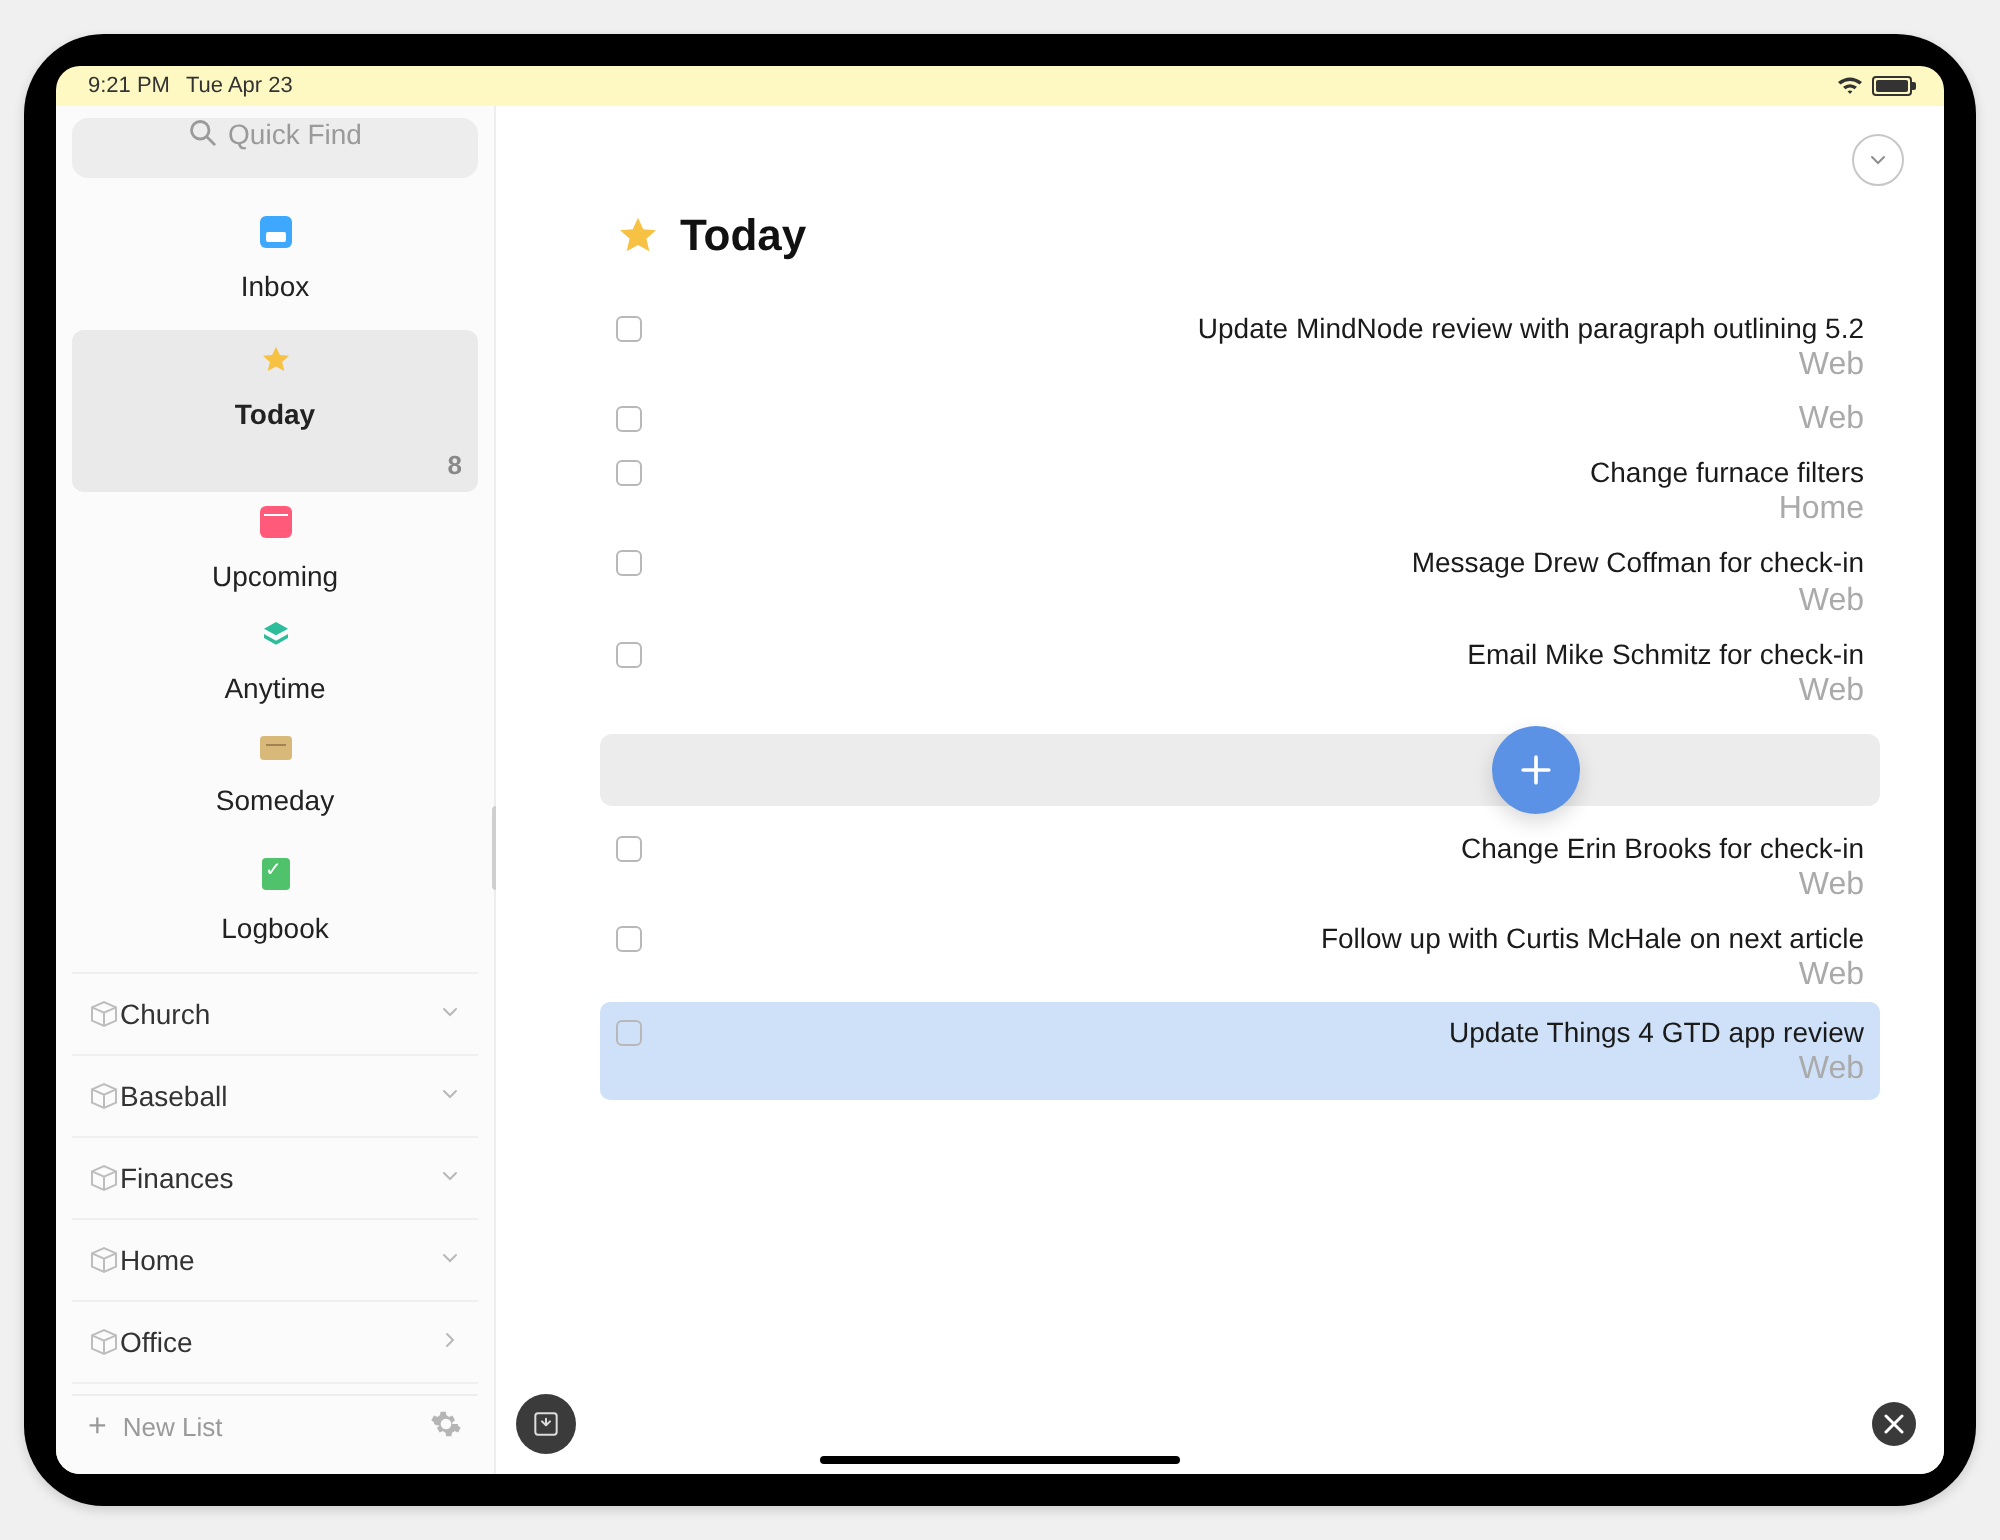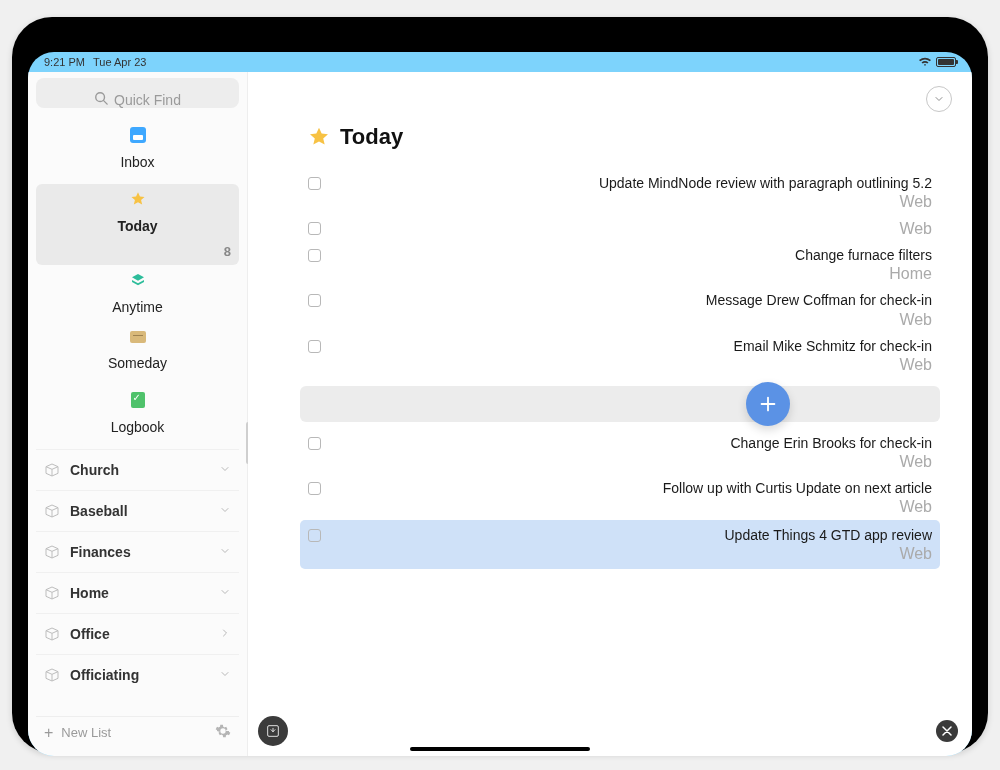--- a/index.html
+++ b/index.html
@@ -18,27 +18,26 @@
     height: 736px;
     background: #000;
     border-radius: 40px;
     padding: 16px;
     position: relative;
     box-shadow: 0 2px 6px rgba(0,0,0,0.15);
   }
   .screen {
     width: 100%;
     height: 100%;
-    background: #7dd3fc;
-    border-radius: 26px;
+    background: #fef9c3;
+    border-radius: 12px;
     overflow: hidden;
     position: relative;
     display: flex;
     flex-direction: column;
-    margin-top: 19px;
   }
   .statusbar {
     height: 20px;
     display: flex;
     align-items: center;
     padding: 0 16px;
     font-size: 11px;
     color: #333;
   }
   .statusbar .right { margin-left: auto; display: flex; gap: 4px; align-items: center; }
@@ -65,21 +64,21 @@
     display:flex;
     flex-direction:column;
     padding: 6px 8px 8px 8px;
     position: relative;
   }
   .quickfind {
     background: #ededed;
     border-radius: 8px;
     height: 30px;
     display:flex;
-    align-items:flex-end;
+    align-items:flex-start;
     justify-content:center;
     gap:6px;
     color: #9a9a9a;
     font-size: 14px;
     margin-bottom: 12px;
   }
   .sb-item {
     display:flex;
     align-items:center;
     gap:10px;
@@ -90,24 +89,23 @@
     cursor: pointer;
     flex-direction: column;
   }
   .sb-item .icon { width:18px; height:18px; display:flex; align-items:center; justify-content:center; }
   .sb-item.selected { background: #eaeaea; font-weight:600; }
   .sb-item .badge { margin-left:auto; color:#888; font-size:13px; }
   .sb-group { margin-top: 8px; }
   .sb-area {
     display:flex;
     align-items:center;
-    gap:10px;
     padding: 12px 8px;
     font-size: 14px;
-    font-weight: 700;
+    font-weight: 400;
     color: #333;
     cursor:pointer;
     border-top: 1px solid #f0f0f0;
   }
   .sb-area .chev { margin-left:auto; color:#b8b8b8; }
   .sb-area .box-icon {
     width:16px; height:16px;
   }
   .sidebar-scroll { flex:1; overflow-y:auto; }
   .sidebar-footer {
@@ -303,20 +301,26 @@
             <div class="sb-item selected">
               <span class="icon ic-star">
                 <svg width="16" height="16" viewBox="0 0 24 24">
                     <path fill="#f7c244" d="M12 2l2.9 6.3 6.9.6-5.2 4.6 1.6 6.8L12 16.9 5.8 20.3l1.6-6.8L2.2 8.9l6.9-.6z"></path>
                   </svg>
               </span>
               <span>Today</span>
               <span class="badge">8</span>
             </div>
             <div class="sb-item">
+              <span class="icon">
+                  <span class="ic-calendar"></span>
+                </span>
+              <span>Upcoming</span>
+            </div>
+            <div class="sb-item">
               <span class="icon ic-layers">
                 <svg width="16" height="16" viewBox="0 0 24 24">
                     <path fill="#2dbd9b" d="M12 3l9 5-9 5-9-5 9-5zm-9 9l9 5 9-5v3l-9 5-9-5v-3z"></path>
                   </svg>
               </span>
               <span>Anytime</span>
             </div>
             <div class="sb-item">
               <span class="icon">
                   <span class="ic-drawer"></span>
@@ -476,21 +480,21 @@
               <div class="task">
                 <span class="checkbox"></span>
                 <div class="tcontent">
                   <div class="ttitle">Change Erin Brooks for check-in</div>
                   <div class="ttag">Web</div>
                 </div>
               </div>
               <div class="task">
                 <span class="checkbox"></span>
                 <div class="tcontent">
-                  <div class="ttitle">Follow up with Curtis Update on next article</div>
+                  <div class="ttitle">Follow up with Curtis McHale on next article</div>
                   <div class="ttag">Web</div>
                 </div>
               </div>
               <div class="task highlighted">
                 <span class="checkbox"></span>
                 <div class="tcontent">
                   <div class="ttitle">Update Things 4 GTD app review</div>
                   <div class="ttag">Web</div>
                 </div>
               </div>

